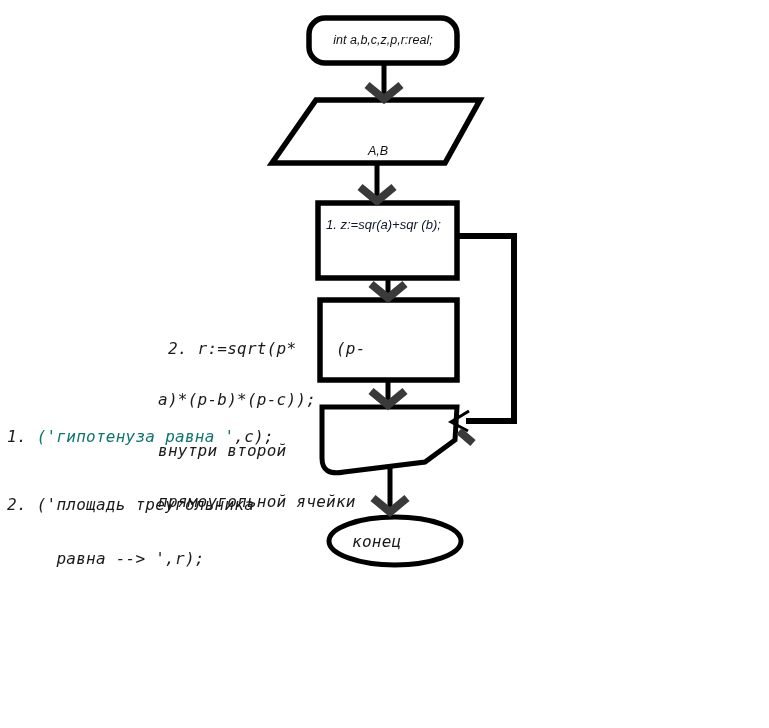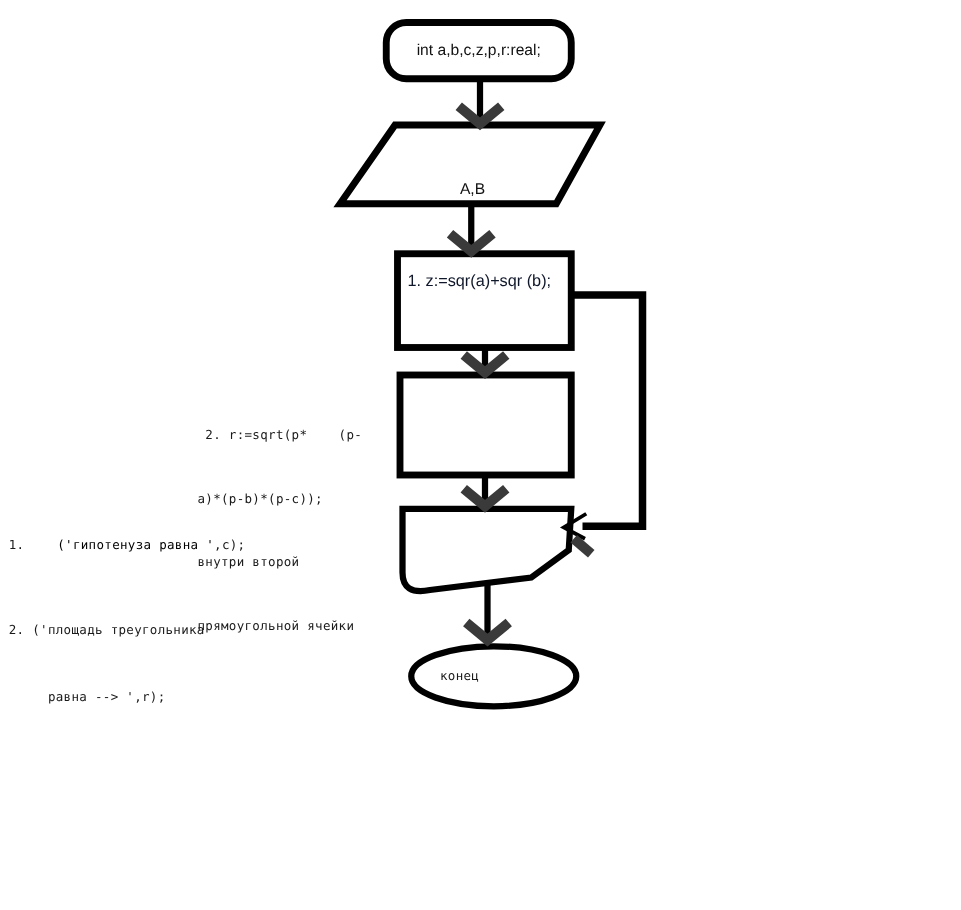--- a/index.html
+++ b/index.html
@@ -6,44 +6,45 @@
     margin: 0;
     padding: 0;
     background: #ffffff;
   }
   .canvas {
     position: relative;
     width: 769px;
     height: 728px;
     background: #ffffff;
     overflow: hidden;
+    font-style: italic;
   }
   .abs { position: absolute; }
   .txt-sans {
     font-family: "Liberation Sans", sans-serif;
     font-size: 12.5px;
     color: #111111;
     line-height: 15px;
   }
   .txt-proc {
     font-family: "Liberation Sans", sans-serif;
     font-size: 13px;
     color: #0f172a;
     line-height: 23px;
   }
   .txt-mono {
     font-family: "DejaVu Sans Mono", "Liberation Mono", monospace;
-    font-size: 10px;
+    font-size: 16px;
     letter-spacing: 0.25px;
     color: #1a1a1a;
     line-height: 17px;
     white-space: pre;
   }
   .lh18 { line-height: 18px; text-align: center; }
-  .blue { color: #000000; margin-left: 20px; }
+  .blue { color: #0f766e; }
   .center { text-align: center; }
   svg.drawing { position: absolute; left: 0; top: 0; }
 </style>
 </head>
 <body>
 
 <div class="canvas">
 
   <svg class="drawing" width="769" height="728" viewBox="0 0 769 728">
 

